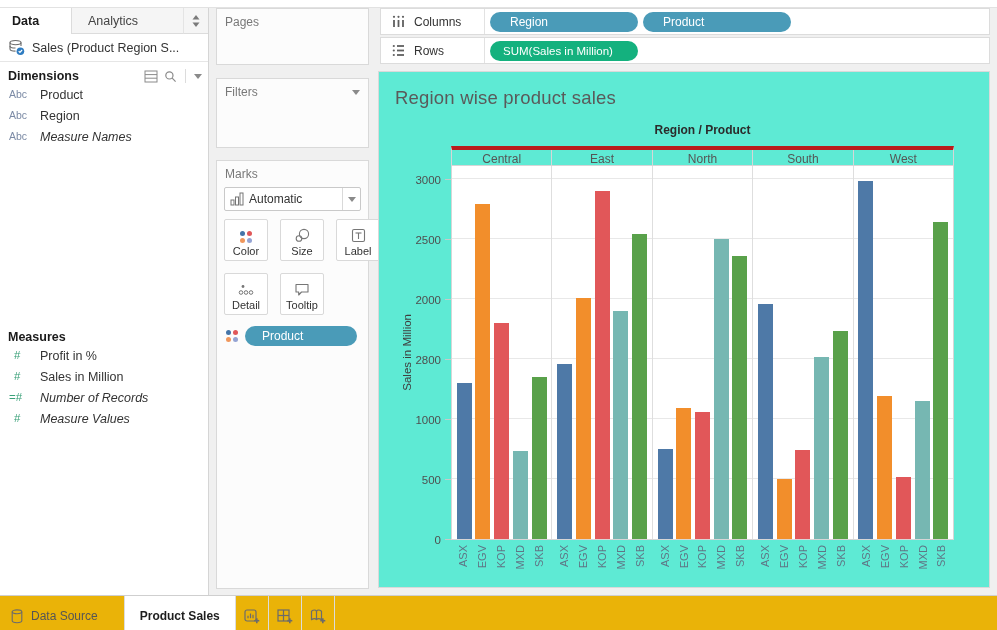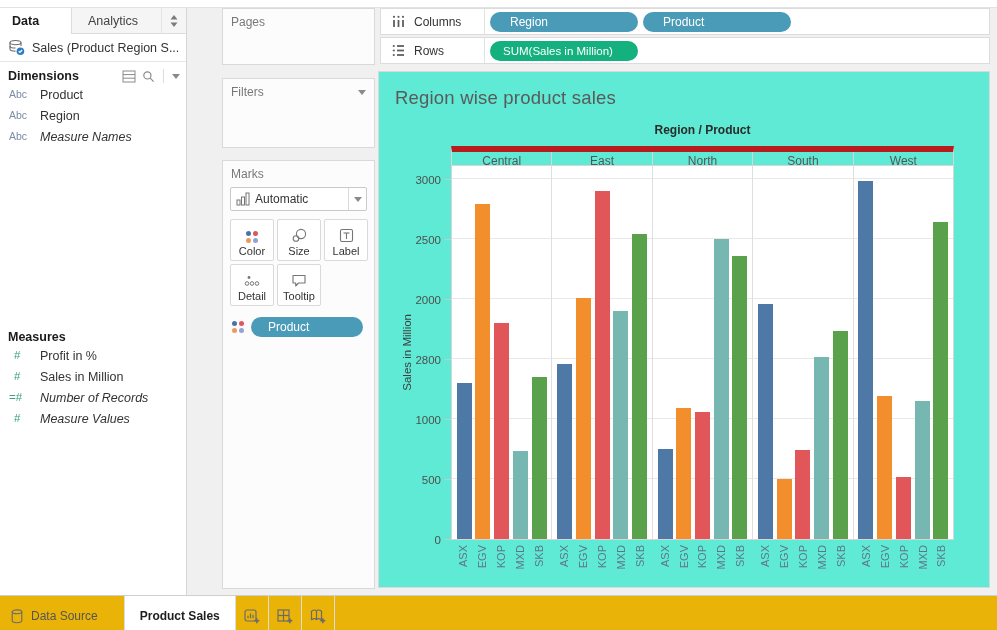--- a/index.html
+++ b/index.html
@@ -5,71 +5,71 @@
   html,body{margin:0;padding:0;}
   body{
     width:997px;height:630px;position:relative;overflow:hidden;
     background:#f0f0f0;font-family:"Liberation Sans",sans-serif;
     -webkit-font-smoothing:antialiased;color:#333;
   }
   svg{display:block;}
   
   .topstrip{position:absolute;left:0;top:0;width:997px;height:7px;background:#fff;border-bottom:1px solid #e2e2e2;}
   
-  .sidebar{position:absolute;left:0;top:8px;width:187px;height:587px;background:#fff;border-right:1px solid #d5d5d5;box-sizing:border-box;}
+  .sidebar{position:absolute;left:0;top:8px;width:209px;height:587px;background:#fff;border-right:1px solid #d5d5d5;box-sizing:border-box;}
   .sidebar-tabs{height:26px;display:flex;align-items:stretch;}
   .tab-data{width:72px;background:#fff;display:flex;align-items:center;padding-left:12px;font-size:12.5px;font-weight:bold;color:#1b1b1b;border-right:1px solid #dcdcdc;box-sizing:border-box;}
   .tab-analytics{flex:1;background:#f5f5f5;display:flex;align-items:center;padding-left:16px;font-size:12.5px;color:#444;border-bottom:1px solid #dcdcdc;border-right:1px solid #e4e4e4;box-sizing:border-box;}
   .swap-btn{width:24px;background:#f5f5f5;border-bottom:1px solid #dcdcdc;display:flex;align-items:center;justify-content:center;box-sizing:border-box;}
   .datasource-row{height:27px;display:flex;align-items:center;gap:7px;padding-left:8px;border-bottom:1px solid #e6e6e6;font-size:12.5px;color:#333;white-space:nowrap;overflow:hidden;}
   .section-header{display:flex;align-items:center;padding:6px 6px 4px 8px;height:16px;}
   .section-header .hdr{flex:1;font-size:12.5px;font-weight:bold;color:#1b1b1b;}
   .hdr-icons{display:flex;align-items:center;gap:6px;color:#777;}
   .hdr-divider{width:1px;height:14px;background:#dcdcdc;margin:0 2px;}
   .caret{width:0;height:0;border-left:4px solid transparent;border-right:4px solid transparent;border-top:5px solid #8a8a8a;}
   .field-row{height:21px;display:flex;padding-left:9px;gap:7px;font-size:12.5px;color:#333;}
   .abc-icon{color:#7b8aa5;font-size:10.5px;width:24px;flex:none;}
   .hash-icon{color:#3aa179;font-size:11.5px;width:24px;flex:none;text-align:left;padding-left:5px;box-sizing:border-box;}
   .hash-icon.eq{padding-left:0;}
   .italic{font-style:italic;}
   .measures-block{margin-top:172px;}
   
-  .cards-col{position:absolute;left:216px;top:8px;width:166px;height:587px;}
+  .cards-col{position:absolute;left:210px;top:8px;width:166px;height:587px;}
   .card{position:absolute;left:6px;width:153px;background:#fcfcfc;border:1px solid #d9d9d9;box-sizing:border-box;}
   .card-pages{top:0;height:57px;}
   .card-filters{top:70px;height:70px;}
   .card-marks{top:152px;height:429px;}
   .card-label{font-size:12px;color:#787878;padding:6px 8px 2px 8px;display:flex;align-items:center;}
   .card-label .lbl{flex:1;}
   .mark-dropdown{margin:4px 7px 6px 7px;height:22px;border:1px solid #c9c9c9;border-radius:2px;background:#fff;display:flex;align-items:center;}
   .md-icon{width:24px;display:flex;justify-content:center;}
   .md-text{flex:1;font-size:12px;color:#333;}
   .md-caret{width:18px;height:100%;border-left:1px solid #d9d9d9;display:flex;align-items:center;justify-content:center;box-sizing:border-box;}
-  .marks-grid{display:grid;grid-template-columns:repeat(3,44px);gap:3px;padding:2px 0 0 7px;}
+  .marks-grid{display:grid;grid-template-columns:repeat(3,44px);gap:12px;padding:2px 0 0 7px;}
   .mark-btn{height:42px;border:1px solid #d9d9d9;border-radius:2px;background:#fff;display:flex;flex-direction:column;align-items:center;justify-content:flex-end;padding-bottom:3px;gap:2px;box-sizing:border-box;}
   .mark-btn .mb-label{font-size:11px;color:#333;}
   .dots4{display:grid;grid-template-columns:5px 5px;gap:2px;}
   .dots4 i{width:5px;height:5px;border-radius:50%;display:block;}
   .pill-row{display:flex;align-items:center;gap:7px;padding:11px 0 0 9px;}
   .pill{height:20px;border-radius:10px;color:#fff;font-size:12px;display:flex;align-items:center;white-space:nowrap;overflow:hidden;box-sizing:border-box;}
   .marks-pill{width:112px;padding-left:17px;}
   
   .main{position:absolute;left:376px;top:8px;width:621px;height:587px;}
   .shelf-row{position:absolute;left:4px;width:610px;height:27px;background:#fff;border:1px solid #dcdcdc;box-sizing:border-box;display:flex;align-items:center;}
   .shelf-columns{top:0;}
   .shelf-rows{top:29px;}
   .shelf-label{width:104px;flex:none;align-self:stretch;display:flex;align-items:center;gap:8px;padding-left:10px;border-right:1px solid #e2e2e2;box-sizing:border-box;font-size:12px;color:#333;}
   .shelf-pills{display:flex;gap:5px;padding-left:5px;}
   .shelf-pill{width:148px;padding-left:20px;}
   .rows-pill{padding-left:13px;font-size:11.5px;}
   
   .chart-card{position:absolute;left:2px;top:63px;width:612px;height:517px;background:#5eead4;border:1px solid #d9d9d9;box-sizing:border-box;}
   .chart-title{position:absolute;left:16px;top:15px;font-size:18.5px;font-weight:400;color:#5a5a5a;letter-spacing:.2px;}
   .panel-title{position:absolute;left:72px;top:51px;width:503px;text-align:center;font-size:12px;font-weight:bold;color:#2b2b2b;}
-  .region-header-row{position:absolute;left:72px;top:74px;width:503px;height:19px;border-top:6px solid #b91c1c;border-left:1px solid #d6d6d6;border-right:1px solid #d6d6d6;display:flex;box-sizing:border-box;}
+  .region-header-row{position:absolute;left:72px;top:74px;width:503px;height:19px;border-top:4px solid #b91c1c;border-left:1px solid #d6d6d6;border-right:1px solid #d6d6d6;display:flex;box-sizing:border-box;}
   .region-header-cell{flex:1;text-align:center;font-size:12px;color:#555;line-height:18px;border-right:1px solid #d6d6d6;box-sizing:border-box;overflow:hidden;}
   .region-header-cell:last-child{border-right:none;}
   .plot{position:absolute;left:72px;top:93px;width:503px;height:375px;border:1px solid #d6d6d6;box-sizing:border-box;background:#fff;}
   .gridlines{position:absolute;inset:0;}
   .gridline{position:absolute;left:0;right:0;height:1px;background:#e8e8e8;}
   .plot-panels{position:absolute;inset:0;display:flex;}
   .region-panel{flex:1;display:flex;align-items:flex-end;justify-content:space-evenly;border-right:1px solid #dedede;box-sizing:border-box;padding:0 1px;}
   .region-panel:last-child{border-right:none;}
   .bar{width:15px;flex:none;}
   .y-axis{position:absolute;left:0;top:93px;width:66px;height:375px;}

